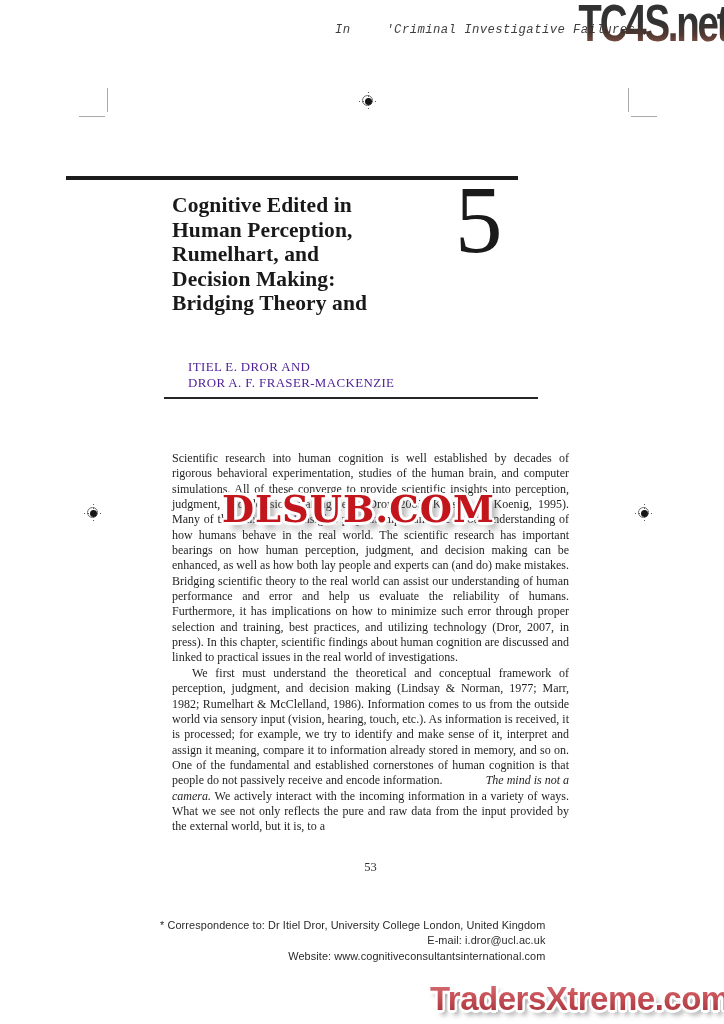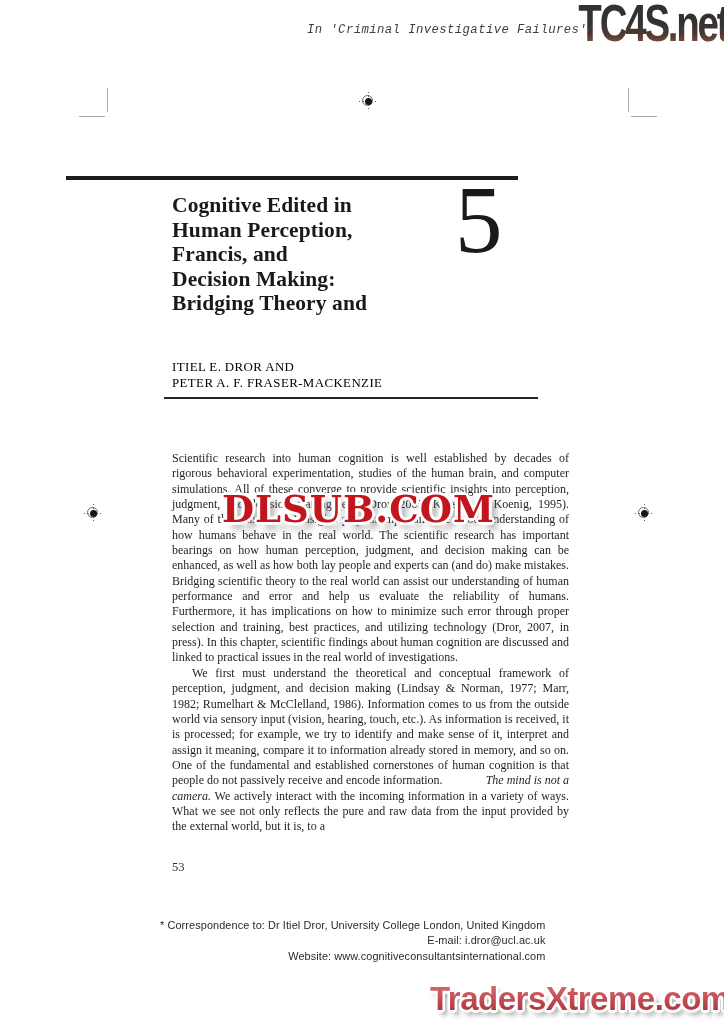--- a/index.html
+++ b/index.html
@@ -11,21 +11,21 @@
     font-family:"Liberation Serif", serif;
     color:#222;
   }
   
   .header-note{
     position:absolute;left:307px;top:20px;
     font-family:"Liberation Mono","DejaVu Sans Mono",monospace;
     font-size:12.3px;line-height:20.5px;color:#3f3f3f;
     letter-spacing:0.4px;white-space:nowrap;
   }
-  .header-note .it{font-style:italic;}
+  .header-note .it{font-style:italic;margin-left:28px;}
   
   .wm-tc4s{
     position:absolute;top:-2px;right:-3px;
     font-family:"Liberation Sans",sans-serif;
     font-weight:bold;font-size:52px;line-height:50px;
     letter-spacing:-3px;white-space:nowrap;
     transform:scaleX(0.74);transform-origin:100% 0;
     background:linear-gradient(180deg,#2a2a2a 0%,#2a2a2a 48%,#463028 72%,#7d4a3e 92%,#8a564a 100%);
     -webkit-background-clip:text;background-clip:text;
     -webkit-text-fill-color:transparent;color:transparent;
@@ -79,37 +79,37 @@
     position:absolute;left:172px;top:193px;width:300px;
     font-weight:bold;font-size:21.5px;line-height:24.6px;
     color:#191919;letter-spacing:0.1px;
   }
   .chapter-number{
     position:absolute;left:455px;top:176px;width:60px;
     font-size:95px;line-height:88px;font-weight:400;color:#1a1a1a;
     text-align:left;
   }
   .authors{
-    position:absolute;left:172px;top:359px;
+    position:absolute;left:188px;top:359px;
     font-size:12.9px;line-height:16.3px;letter-spacing:0.4px;
-    color:#000000;
+    color:#4c1d95;
   }
   
   .body-text{
     position:absolute;left:172px;top:451px;width:397px;
     font-size:12px;line-height:15.35px;text-align:justify;
     color:#1f1f1f;
   }
   .body-text p{margin:0;padding:0;}
   .body-text p.indent{text-indent:20px;}
   .body-text .it{font-style:italic;margin-left:40px;}
   
   .page-number{
     position:absolute;left:172px;top:860px;width:397px;
-    text-align:left;font-size:12.5px;color:#2e2e2e;
+    text-align:center;font-size:12.5px;color:#2e2e2e;
   }
   .footnote{
     position:absolute;left:160px;top:918px;
     font-family:"Liberation Sans",sans-serif;
     font-size:10.9px;line-height:15.4px;color:#2a2a2a;
     letter-spacing:0.1px;
     text-align:right;
   }
   .footnote .fn2{padding-left:8px;}
 </style>
@@ -147,30 +147,30 @@
     <div class="ring"></div>
     <div class="dot"></div>
   </div>
 
   <div class="rule-thick"></div>
   <div class="rule-thin"></div>
 
   <div class="chapter-title">
     <div>Cognitive Edited in</div>
     <div>Human Perception,</div>
-    <div>Francis, and</div>
+    <div>Rumelhart, and</div>
     <div>Decision Making:</div>
     <div>Bridging Theory and</div>
   </div>
 
   <div class="chapter-number">5</div>
 
   <div class="authors">
     <div>ITIEL E. DROR AND</div>
-    <div>PETER A. F. FRASER-MACKENZIE</div>
+    <div>DROR A. F. FRASER-MACKENZIE</div>
   </div>
 
   <div class="body-text">
     <p>Scientific research into human cognition is well established by decades of rigorous behavioral experimentation, studies of the human brain, and computer simulations. All of these converge to provide scientific insights into perception, judgment, and decision making (e.g., Dror, 2005; Kosslyn &amp; Koenig, 1995). Many of these theoretical insights play an important role in our understanding of how humans behave in the real world. The scientific research has important bearings on how human perception, judgment, and decision making can be enhanced, as well as how both lay people and experts can (and do) make mistakes. Bridging scientific theory to the real world can assist our understanding of human performance and error and help us evaluate the reliability of humans. Furthermore, it has implications on how to minimize such error through proper selection and training, best practices, and utilizing technology (Dror, 2007, in press). In this chapter, scientific findings about human cognition are discussed and linked to practical issues in the real world of investigations.</p>
     <p class="indent"><span>We first must understand the theoretical and conceptual framework of perception, judgment, and decision making (Lindsay &amp; Norman, 1977; Marr, 1982; Rumelhart &amp; McClelland, 1986). Information comes to us from the outside world via sensory input (vision, hearing, touch, etc.). As information is received, it is processed; for example, we try to identify and make sense of it, interpret and assign it meaning, compare it to information already stored in memory, and so on. One of the fundamental and established cornerstones of human cognition is that people do not passively receive and encode information. </span><span class="it">The mind is not a camera.</span><span> We actively interact with the incoming information in a variety of ways. What we see not only reflects the pure and raw data from the input provided by the external world, but it is, to a</span></p>
   </div>
 
   <div class="wm-dlsub">DLSUB.COM</div>
 
   <div class="page-number">53</div>

